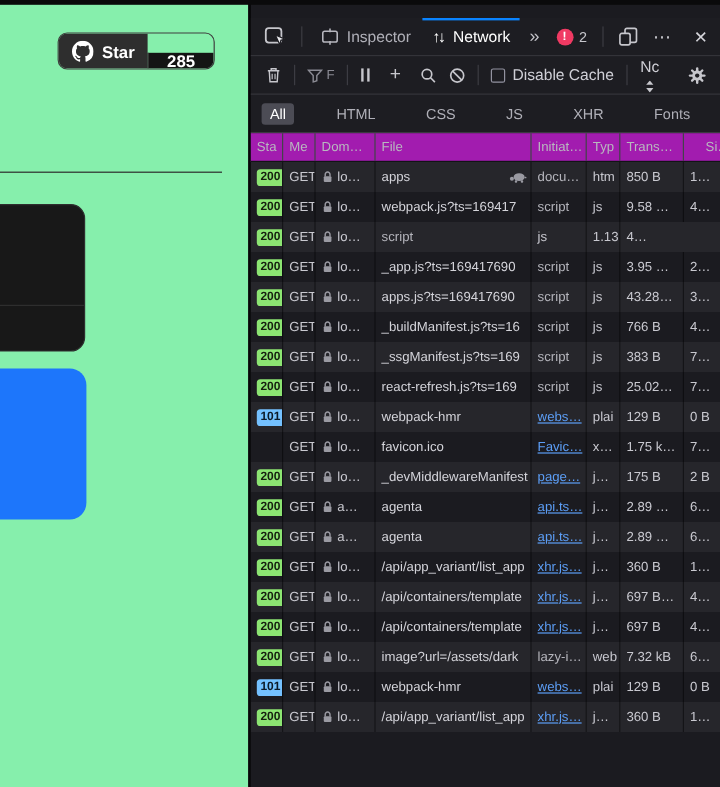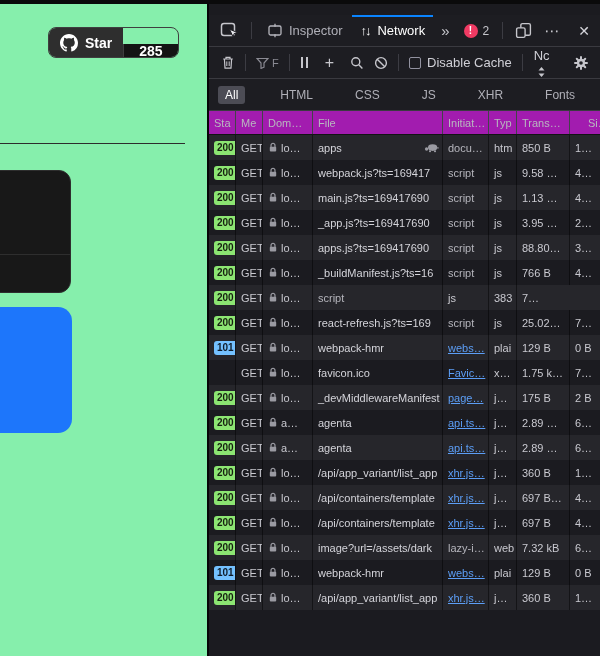--- a/index.html
+++ b/index.html
@@ -279,23 +279,20 @@
             <span class="badge green">200</span>
           </div>
           <div class="cell">GET</div>
           <div class="cell">
             <svg class="lock-icon" width="10" height="11" viewBox="0 0 10 11">
               <path d="M3 5V3.4a2 2 0 0 1 4 0V5" fill="none" stroke="#9a9aa2" stroke-width="1.2"></path>
               <rect x="1.8" y="4.8" width="6.4" height="4.8" rx="1" fill="#9a9aa2"></rect>
             </svg>
             <span>lo…</span>
           </div>
-          <div class="cell c-file">
-            <span>main.js?ts=169417690</span>
-          </div>
           <div class="cell">
             <span class="init-plain">script</span>
           </div>
           <div class="cell">js</div>
           <div class="cell">1.13 …</div>
           <div class="cell">4…</div>
         </div>
         <div class="grid req-row even">
           <div class="cell">
             <span class="badge green">200</span>
@@ -330,21 +327,21 @@
             </svg>
             <span>lo…</span>
           </div>
           <div class="cell c-file">
             <span>apps.js?ts=169417690</span>
           </div>
           <div class="cell">
             <span class="init-plain">script</span>
           </div>
           <div class="cell">js</div>
-          <div class="cell">88.80…</div>
+          <div class="cell">43.28…</div>
           <div class="cell">3…</div>
         </div>
         <div class="grid req-row even">
           <div class="cell">
             <span class="badge green">200</span>
           </div>
           <div class="cell">GET</div>
           <div class="cell">
             <svg class="lock-icon" width="10" height="11" viewBox="0 0 10 11">
               <path d="M3 5V3.4a2 2 0 0 1 4 0V5" fill="none" stroke="#9a9aa2" stroke-width="1.2"></path>
@@ -367,20 +364,23 @@
             <span class="badge green">200</span>
           </div>
           <div class="cell">GET</div>
           <div class="cell">
             <svg class="lock-icon" width="10" height="11" viewBox="0 0 10 11">
               <path d="M3 5V3.4a2 2 0 0 1 4 0V5" fill="none" stroke="#9a9aa2" stroke-width="1.2"></path>
               <rect x="1.8" y="4.8" width="6.4" height="4.8" rx="1" fill="#9a9aa2"></rect>
             </svg>
             <span>lo…</span>
           </div>
+          <div class="cell c-file">
+            <span>_ssgManifest.js?ts=169</span>
+          </div>
           <div class="cell">
             <span class="init-plain">script</span>
           </div>
           <div class="cell">js</div>
           <div class="cell">383 B</div>
           <div class="cell">7…</div>
         </div>
         <div class="grid req-row even">
           <div class="cell">
             <span class="badge green">200</span>

